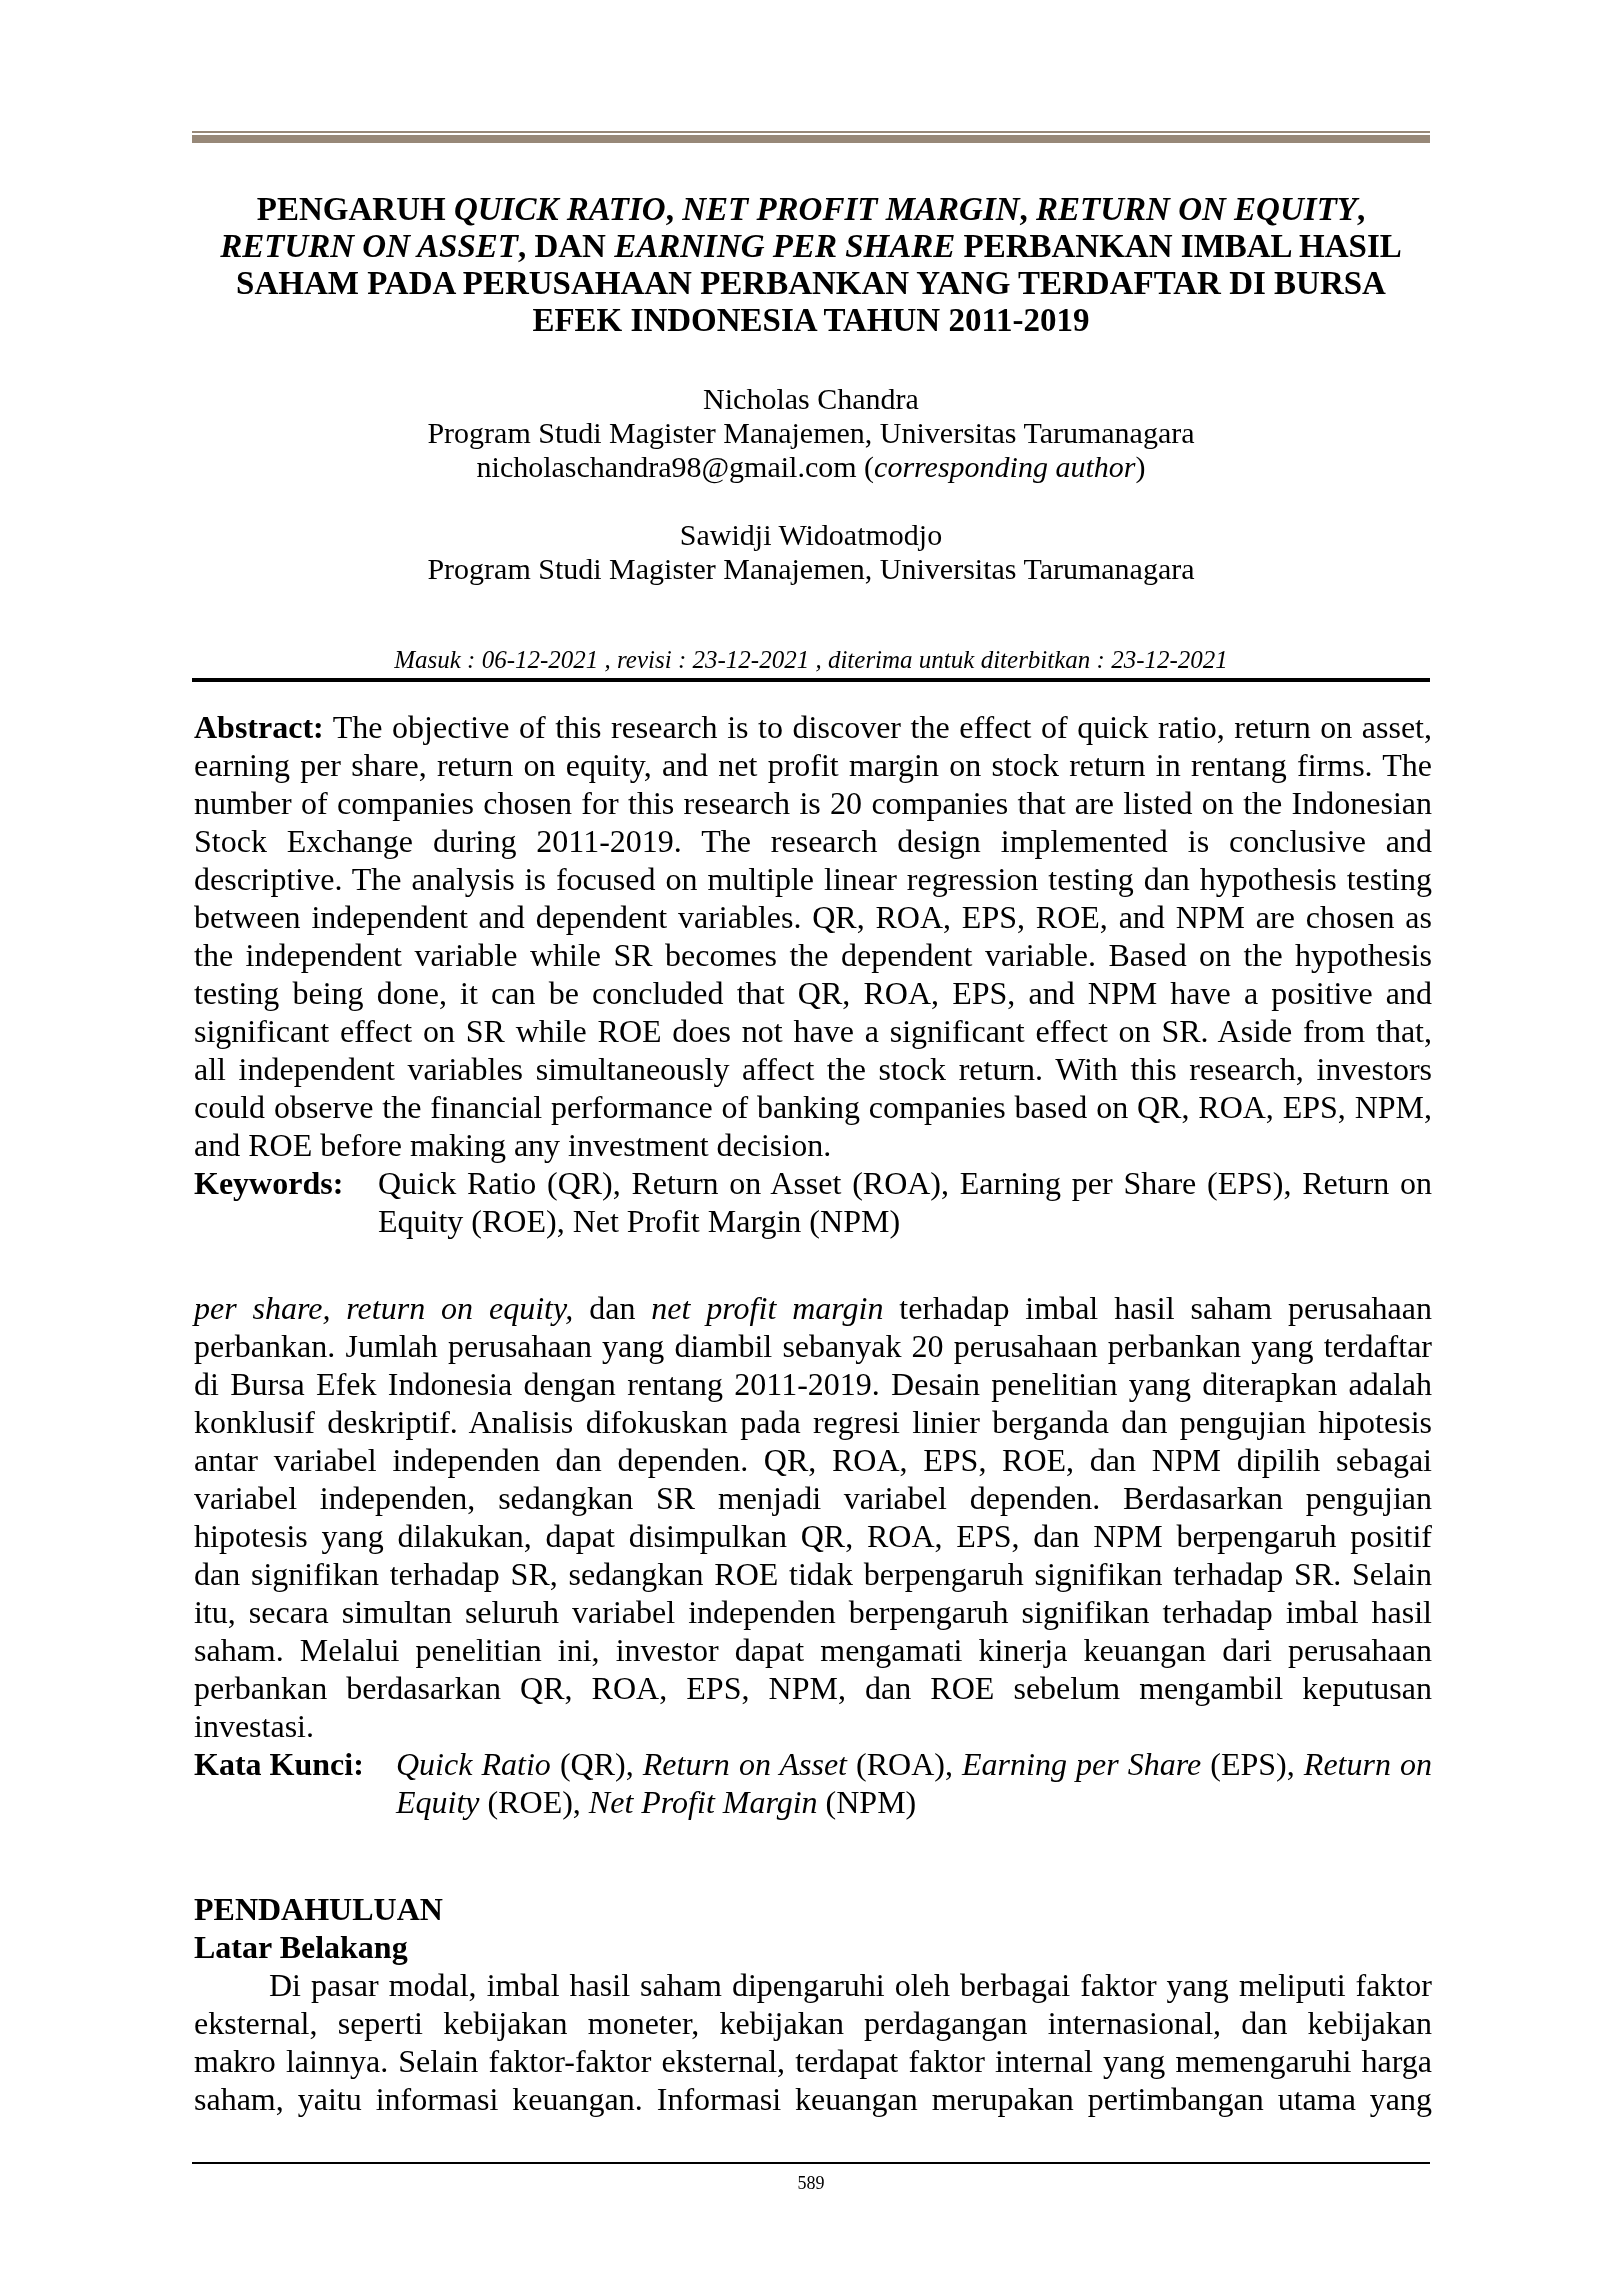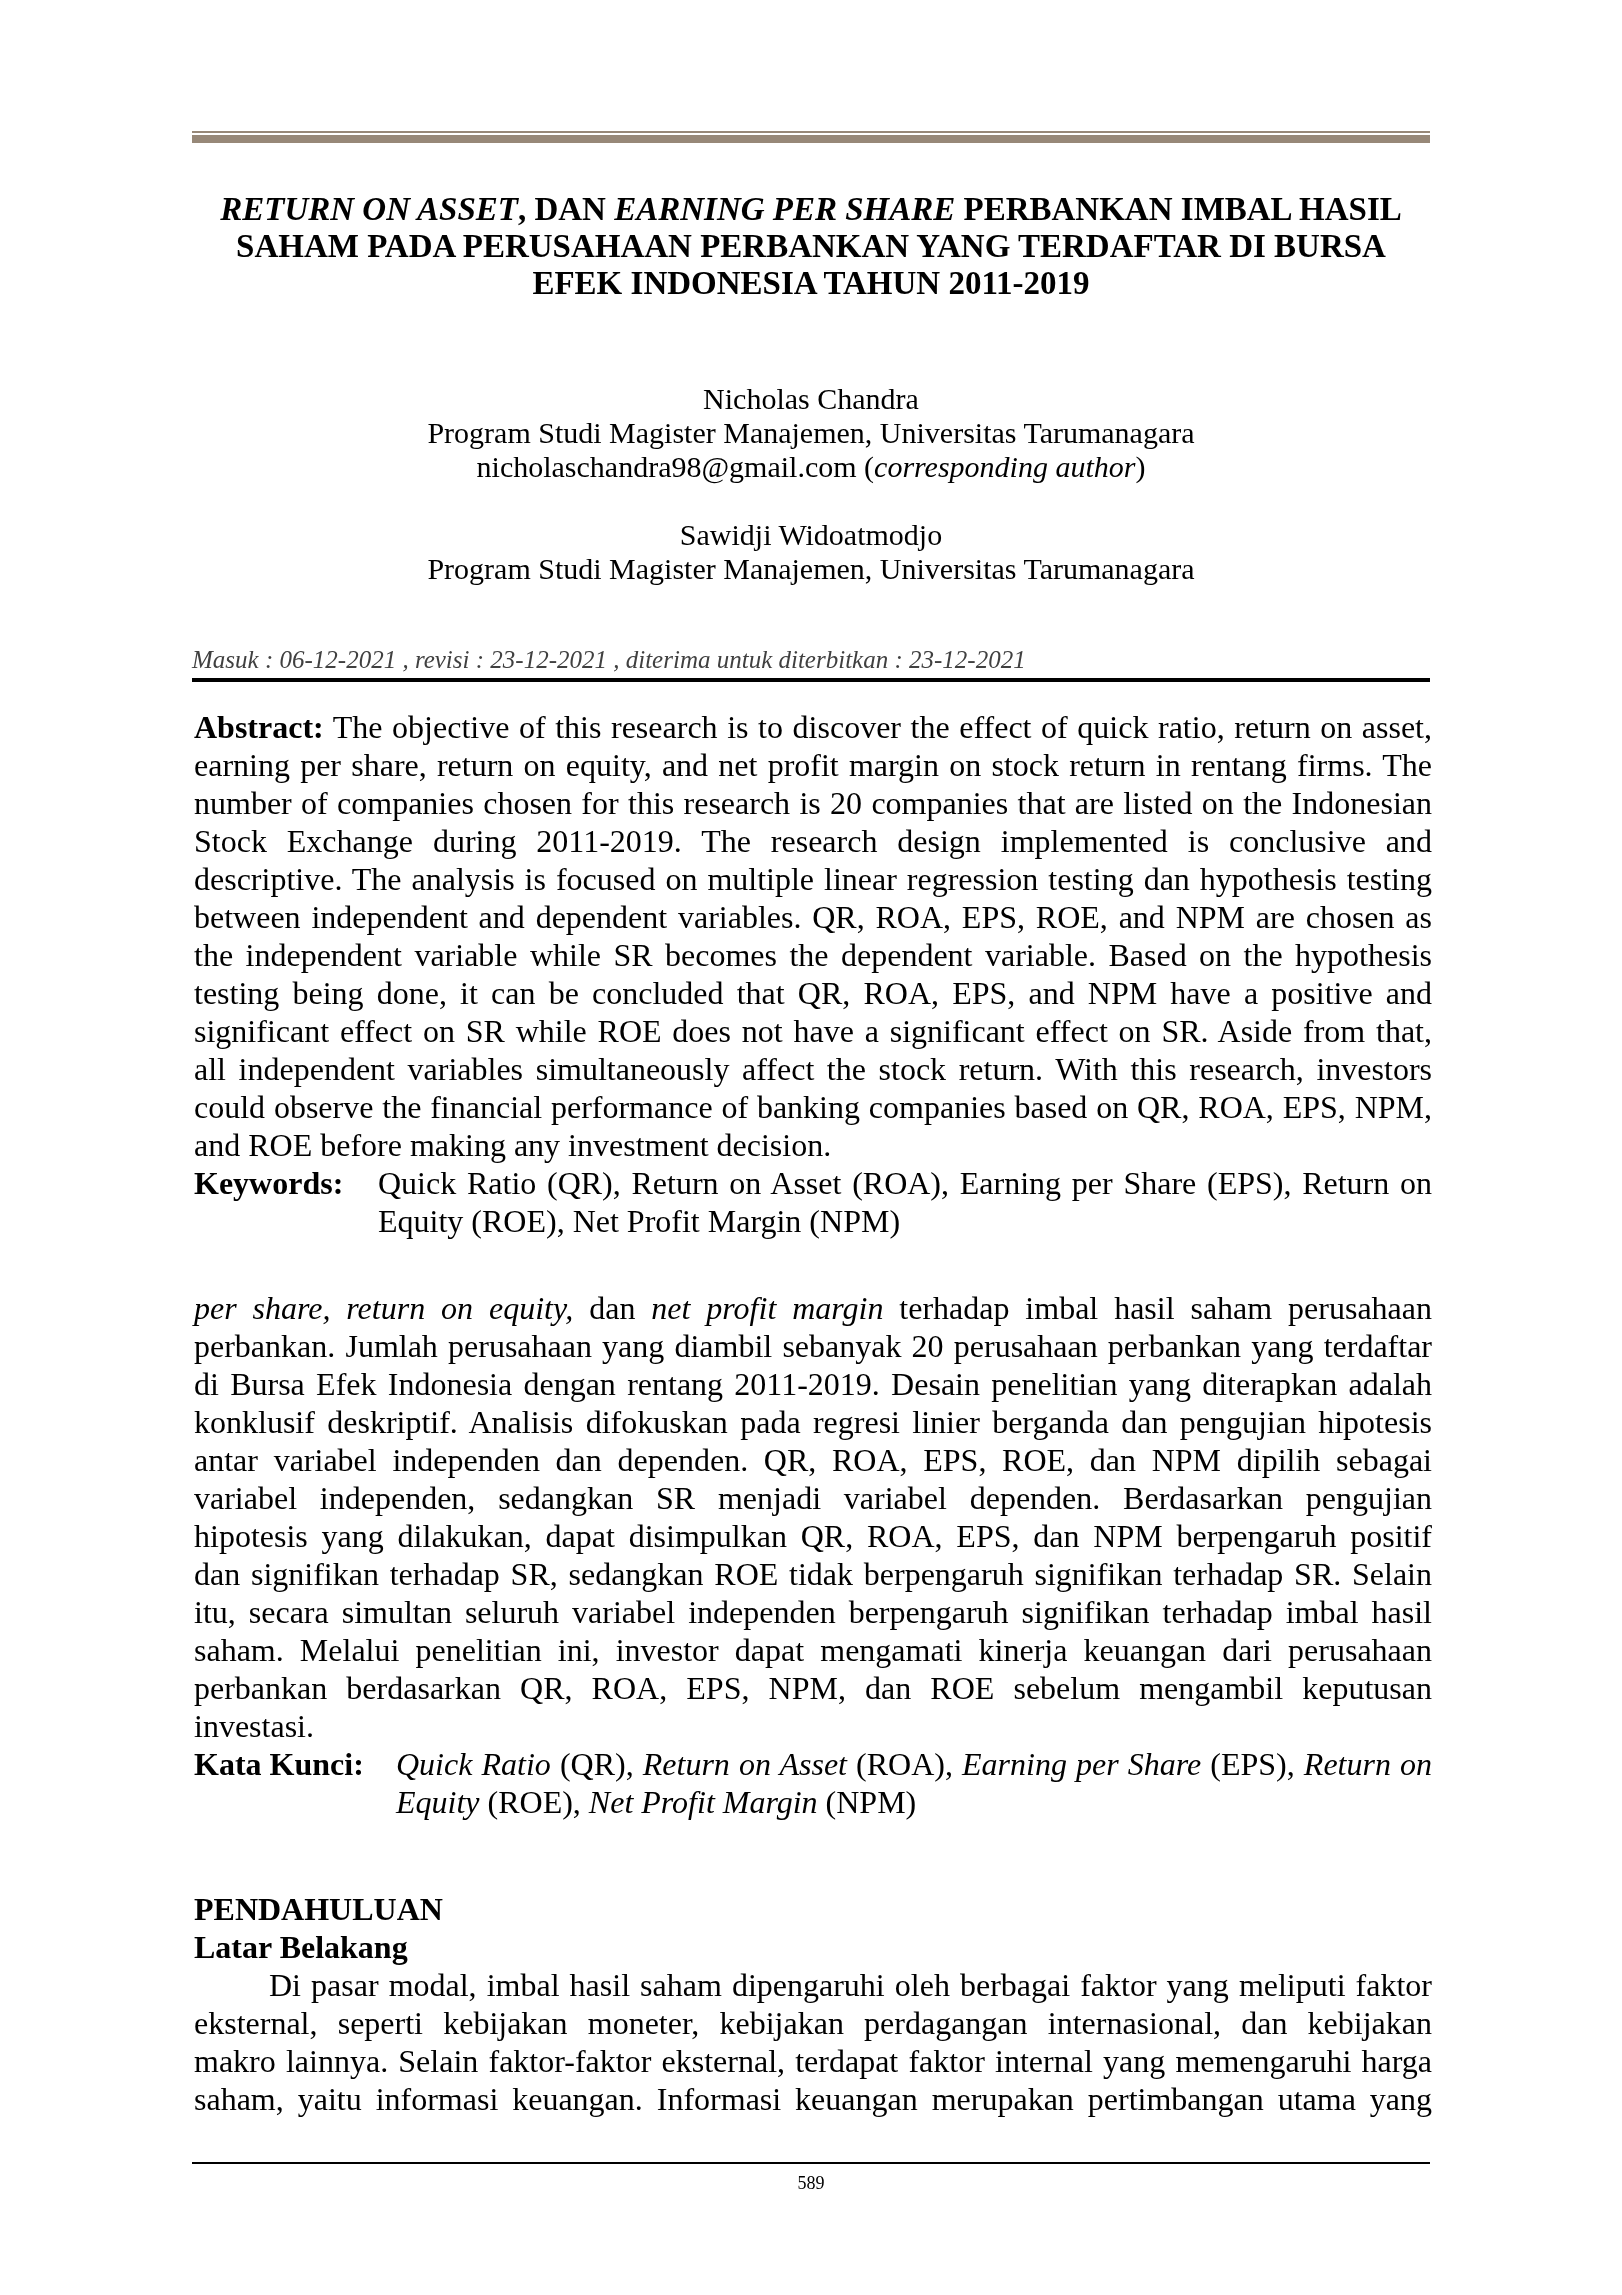--- a/index.html
+++ b/index.html
@@ -11,22 +11,22 @@
 
   .title { position: absolute; left: 192px; width: 1238px; top: 191px; text-align: center;
            font-weight: bold; font-size: 33px; line-height: 37px; }
   .title .ln { display: block; white-space: nowrap; }
 
   .authors { position: absolute; left: 192px; width: 1238px; top: 382px; text-align: center;
              font-size: 30px; line-height: 34px; }
   .authors .ln { display: block; }
   .authors .gap { height: 34px; }
 
-  .dates { position: absolute; left: 192px; width: 1238px; top: 645px; text-align: left;
-           font-style: italic; font-size: 25px; line-height: 29px; color: #404040; }
+  .dates { position: absolute; left: 192px; width: 1238px; top: 645px; text-align: center;
+           font-style: italic; font-size: 25px; line-height: 29px; color: #000000; }
   .rule-top { position: absolute; left: 192px; width: 1238px; top: 678px; height: 3.9px; background: #000; }
 
   .block { position: absolute; left: 194px; width: 1238px; font-size: 32px; line-height: 38px; }
   .line { display: block; white-space: nowrap; text-align: justify; text-align-last: justify; height: 38px; overflow: visible; }
   .line.last { text-align-last: left; }
   .line.indent { padding-left: 75px; }
   b.lbl { font-weight: bold; }
   i { font-style: italic; }
 
   .kw { display: flex; }
@@ -41,20 +41,21 @@
   .pagenum { position: absolute; left: 192px; width: 1238px; top: 2169px; text-align: center;
              font-size: 18px; line-height: 29px; }
 </style>
 </head>
 <body>
 
 <div class="hdr-thin"></div>
 <div class="hdr-thick"></div>
 
 <h1 class="title" style="margin:0;">
+  <span class="ln"><span>PENGARUH </span><i>QUICK RATIO</i><span>, </span><i>NET PROFIT MARGIN</i><span>, </span><i>RETURN ON EQUITY</i><span>,</span></span>
   <span class="ln"><i>RETURN ON ASSET</i><span>, DAN </span><i>EARNING PER SHARE</i><span> PERBANKAN IMBAL HASIL</span></span>
   <span class="ln"><span>SAHAM PADA PERUSAHAAN PERBANKAN YANG TERDAFTAR DI BURSA</span></span>
   <span class="ln"><span>EFEK INDONESIA TAHUN 2011-2019</span></span>
 </h1>
 
 <div class="authors">
   <div>
     <span class="ln">Nicholas Chandra</span>
     <span class="ln">Program Studi Magister Manajemen, Universitas Tarumanagara</span>
     <span class="ln">

